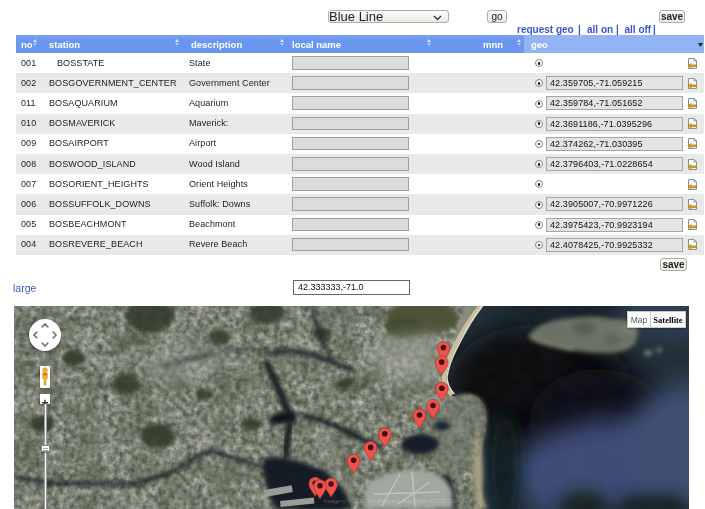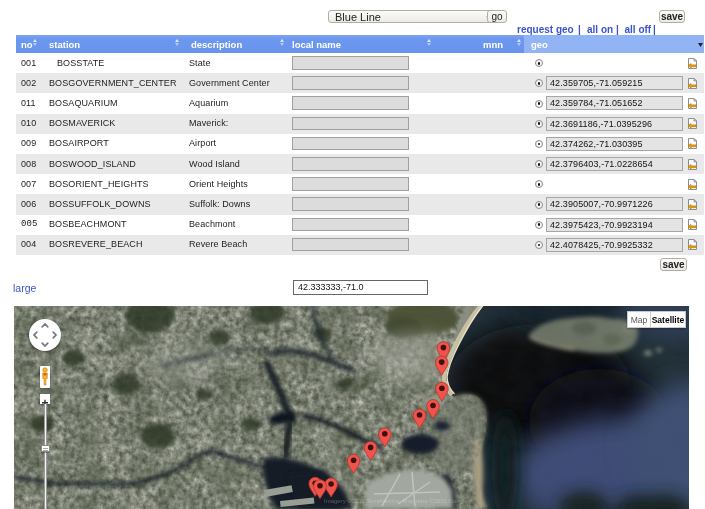--- a/index.html
+++ b/index.html
@@ -28,21 +28,21 @@
   background:#e4e4e4; border:1px solid #a6a6a6; font-size:9px; color:#111;
   line-height:12.5px; padding-left:3px; letter-spacing:0.1px; }
 .radio { position:absolute; left:519px; top:6.2px; width:8px; height:8px;
   border-radius:50%; border:1px solid #8a8a8a; background:#f6f6f6; }
 .radio i { position:absolute; left:1.6px; top:1.6px; width:2.8px; height:2.8px; border-radius:50%; background:#111; display:block; }
 .geoicon { position:absolute; left:671px; top:2.5px; }
 </style>
 </head>
 <body>
 
-<div class="abs" style="left:328px; top:9.5px; width:174px; height:13.5px; border:1px solid #b0aea6; border-radius:3px; background:linear-gradient(#fcfbf9,#edebe5); font-size:11px; color:#222; line-height:12px; padding-left:6px;">Blue Line
+<div class="abs" style="left:328px; top:9.5px; width:121px; height:13.5px; border:1px solid #b0aea6; border-radius:3px; background:linear-gradient(#fcfbf9,#edebe5); font-size:13px; color:#222; line-height:12px; ">Blue Line
   <svg width="9" height="6" style="position:absolute; right:6px; top:4px;" viewBox="0 0 9 6">
       <path d="M1 1 L4.5 4.5 L8 1" stroke="#333" stroke-width="1.4" fill="none"></path>
     </svg>
 </div>
 <div class="btn" style="left:487px; top:9.5px; width:20px; height:13.5px; line-height:12px; font-weight:normal;">go</div>
 <a class="toplink" style="left:517px;">request geo</a>
 <span class="toplink" style="left:578px;">|</span>
 <a class="toplink" style="left:587px;">all on</a>
 <span class="toplink" style="left:616px;">|</span>
 <a class="toplink" style="left:624.5px;">all off</a>
@@ -211,21 +211,21 @@
     <span class="geoinput">42.3905007,-70.9971226</span>
     <span class="geoicon">
       <svg width="11" height="12" viewBox="0 0 11 12">
         <path d="M1.5 0.5 L7 0.5 L9.5 3 L9.5 10.5 L1.5 10.5 Z" fill="#fdfdfd" stroke="#8a8f99" stroke-width="1"></path>
         <path d="M7 0.5 L7 3 L9.5 3 Z" fill="#c9cdd6" stroke="#8a8f99" stroke-width="0.8"></path>
         <path d="M1.2 7.6 L4 5.6 L4 6.9 L9 6.9 L9 8.7 L4 8.7 L4 10 Z" fill="#f0a200" stroke="#ba7a00" stroke-width="0.7"></path>
       </svg>
     </span>
   </div>
     <div class="row" style="top:214.6px; background:#ffffff;">
-    <span class="t" style="left:5px;font-family:Liberation Mono, monospace;">005</span>
+    <span class="t" style="left:5px;">005</span>
     <span class="t" style="left:33px;">BOSBEACHMONT</span>
     <span class="t" style="left:173px;">Beachmont</span>
     <span class="lninput"></span>
     <span class="radio">
         <i></i>
       </span>
     <span class="geoinput">42.3975423,-70.9923194</span>
     <span class="geoicon">
       <svg width="11" height="12" viewBox="0 0 11 12">
         <path d="M1.5 0.5 L7 0.5 L9.5 3 L9.5 10.5 L1.5 10.5 Z" fill="#fdfdfd" stroke="#8a8f99" stroke-width="1"></path>
@@ -248,21 +248,21 @@
         <path d="M1.5 0.5 L7 0.5 L9.5 3 L9.5 10.5 L1.5 10.5 Z" fill="#fdfdfd" stroke="#8a8f99" stroke-width="1"></path>
         <path d="M7 0.5 L7 3 L9.5 3 Z" fill="#c9cdd6" stroke="#8a8f99" stroke-width="0.8"></path>
         <path d="M1.2 7.6 L4 5.6 L4 6.9 L9 6.9 L9 8.7 L4 8.7 L4 10 Z" fill="#f0a200" stroke="#ba7a00" stroke-width="0.7"></path>
       </svg>
     </span>
   </div>
   </div>
 
 <div class="btn" style="left:660px; top:258px; width:27px; height:12.5px; line-height:11px;">save</div>
 <a class="abs" style="left:13px; top:282px; font-size:10.5px; color:#3a55cc; text-decoration:none;">large</a>
-<div class="abs" style="left:293px; top:280px; width:135px; height:14.5px; border:1px solid #666; background:#fff; font-size:9px; color:#111; line-height:13px; padding-left:4px;">42.333333,-71.0</div>
+<div class="abs" style="left:293px; top:280px; width:117px; height:14.5px; border:1px solid #666; background:#fff; font-size:9px; color:#111; line-height:13px; padding-left:4px;">42.333333,-71.0</div>
 
 <div class="abs" id="map" style="left:14px; top:306px; width:675px; height:203px; overflow:hidden; background:#868a7d;">
 <svg width="675" height="203" viewBox="0 0 675 203">
   <defs>
     <filter id="base" x="0" y="0" width="100%" height="100%" color-interpolation-filters="sRGB">
       <feTurbulence type="fractalNoise" baseFrequency="0.18 0.18" numOctaves="4" seed="3"></feTurbulence>
       <feColorMatrix type="matrix" values="0.8 0 0 0 0.11  0.8 0 0 0 0.13  0.76 0 0 0 0.10  0 0 0 0 1"></feColorMatrix>
     </filter>
     <filter id="green" x="0" y="0" width="100%" height="100%" color-interpolation-filters="sRGB">
       <feTurbulence type="fractalNoise" baseFrequency="0.035 0.045" numOctaves="3" seed="13"></feTurbulence>
@@ -492,15 +492,15 @@
 
 <div class="abs" style="left:29.5px; top:97.5px; width:3px; height:106px; background:#f4f4f4; border-left:1px solid #999; border-right:1px solid #999;"></div>
 
 <div class="abs" style="left:26.5px; top:139px; width:9px; height:7px; background:#fff; border:1px solid #888; box-shadow:0 1px 1px rgba(0,0,0,0.3);">
   <div style="margin:1.5px 1px 0; height:1px; background:#aaa;"></div>
   <div style="margin:1.5px 1px 0; height:1px; background:#aaa;"></div>
 </div>
 
 <div class="abs" style="left:613px; top:5px; height:17px; display:flex; font-size:8.5px; box-shadow:0 1px 2px rgba(0,0,0,0.35);">
   <div style="background:#fff; color:#565656; width:23px; text-align:center; line-height:17px; border:1px solid #c9c9c9; border-right:none;">Map</div>
-  <div style="background:#fff; color:#000; font-weight:bold; width:36px; text-align:center; line-height:17px; border:1px solid #c9c9c9;">Satellite</div>
+  <div style="background:#fff; color:#000; font-weight:bold; width:36px; text-align:center; line-height:17px; border:1px solid #c9c9c9;font-family:Liberation Serif, serif;">Satellite</div>
 </div>
 </div>
 
 </body></html>

